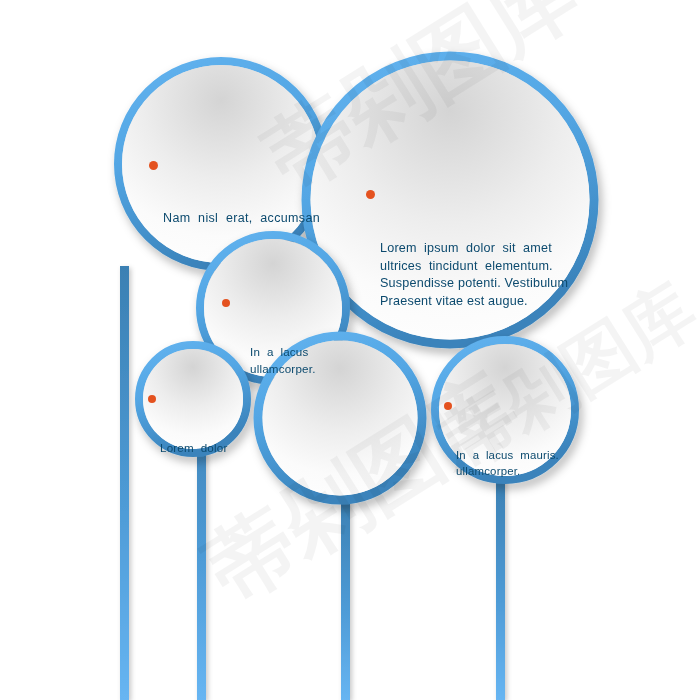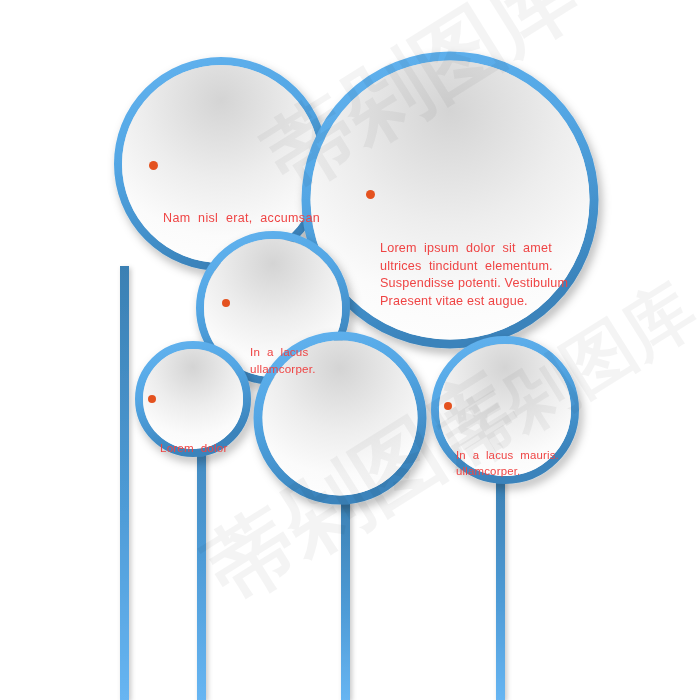--- a/index.html
+++ b/index.html
@@ -30,21 +30,21 @@
   .text-layer {
     position: absolute;
     left: 0;
     top: 0;
     width: 700px;
     height: 700px;
     pointer-events: none;
   }
   .node-text {
     position: absolute;
-    color: #ef4444;
+    color: #0c4a6e;
     font-family: "Liberation Sans", sans-serif;
     line-height: 1.42;
     white-space: pre-wrap;
   }
   .node-text .bullet {
     position: absolute;
     left: 0;
     border-radius: 50%;
     background: #e4521f;
   }

